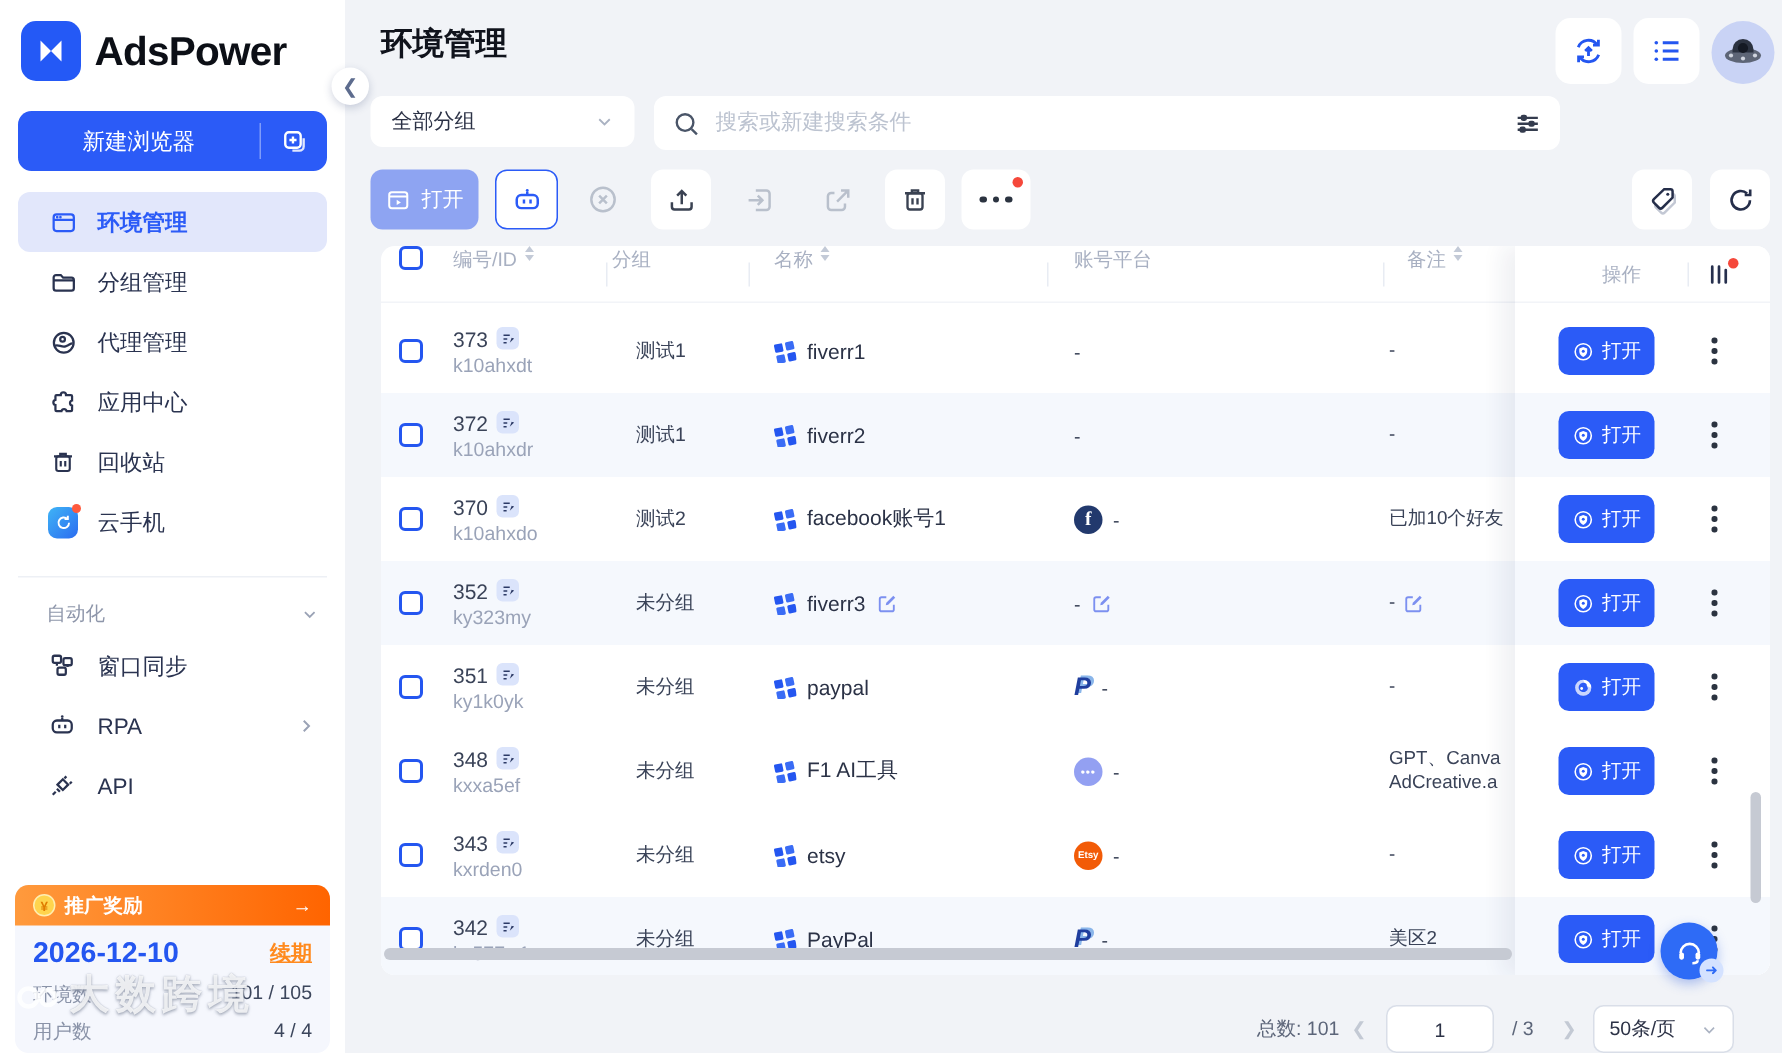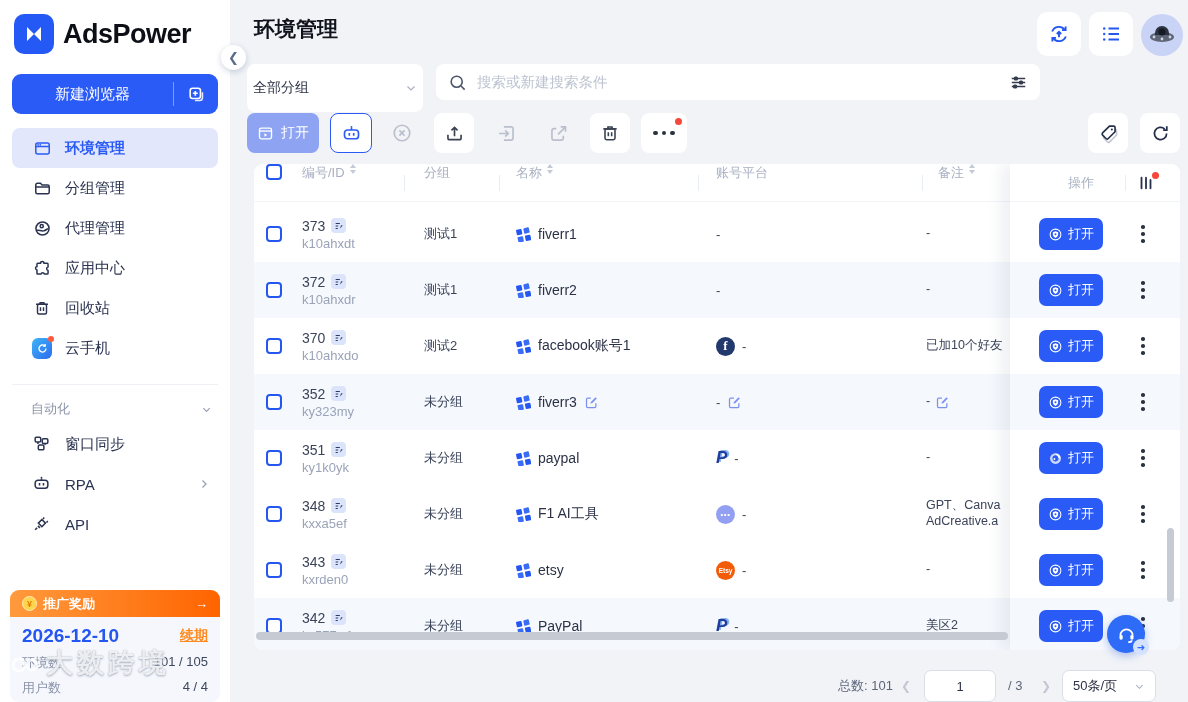--- a/index.html
+++ b/index.html
@@ -45,21 +45,21 @@
     text-shadow:0 1px 2px rgba(120,130,150,.55), 0 0 1px rgba(120,130,150,.6);}
   .collapse-btn{position:absolute;left:221px;top:45px;width:25px;height:25px;border-radius:50%;background:#fff;box-shadow:0 2px 6px rgba(40,60,110,.22);z-index:9;display:flex;align-items:center;justify-content:center;color:#5d6c8e;font-size:13px;font-weight:700;cursor:pointer;}
 
   
   .main{position:absolute;left:230px;top:0;width:958px;height:702px;background:#f1f3f7;}
   .page-title{position:absolute;left:24px;top:15px;font-size:21px;font-weight:700;color:#10131c;}
   .hbtn{position:absolute;top:12px;width:44px;height:44px;border-radius:10px;background:#fff;display:flex;align-items:center;justify-content:center;cursor:pointer;}
   .hbtn.sync{left:807px;color:#2456f0;}
   .hbtn.list{left:859px;color:#2456f0;}
   .avatar{position:absolute;left:911px;top:14px;width:42px;height:42px;border-radius:50%;background:#c9d3f5;display:flex;align-items:center;justify-content:center;overflow:hidden;cursor:pointer;}
-  .group-select{position:absolute;left:17px;top:64px;width:176px;height:48px;background:#fff;border-radius:8px;display:flex;align-items:center;padding:0 6px;font-size:14px;color:#2c3246;cursor:pointer;}
+  .group-select{position:absolute;left:17px;top:64px;width:176px;height:34px;background:#fff;border-radius:8px;display:flex;align-items:center;padding:0 14px;font-size:14px;color:#2c3246;cursor:pointer;}
   .group-select .gs-arrow{margin-left:auto;color:#aab2c2;}
   .searchbar{position:absolute;left:206px;top:64px;width:604px;height:36px;background:#fff;border-radius:8px;display:flex;align-items:center;padding:0 12px;gap:10px;}
   .searchbar input{flex:1;border:none;outline:none;font-size:14.5px;color:#333;background:transparent;}
   .searchbar input::placeholder{color:#bcc3d0;}
   .filter-ic{color:#343c4e;cursor:pointer;display:flex;}
   
   .tbtn{position:absolute;top:113px;height:40px;border-radius:8px;display:flex;align-items:center;justify-content:center;cursor:pointer;}
   .open-main{left:17px;width:72px;background:#8ea4f2;color:#fff;font-size:14px;gap:7px;}
   .robot-btn{left:100px;width:42px;background:#fff;border:1px solid #2b5bf7;color:#2b5bf7;}
   .ghost{width:40px;color:#b9c0cc;background:transparent;}
@@ -418,21 +418,21 @@
         <div class="hcell" style="left:12px">
             <span class="cb"></span>
           </div>
         <div class="hcell" style="left:48px">
           <span>编号/ID</span>
           <span class="sort">
               <i class="up"></i>
               <i class="dn"></i>
             </span>
         </div>
-        <div class="hcell" style="left:170px">
+        <div class="hcell" style="left:154px">
             <span>分组</span>
           </div>
         <div class="hcell" style="left:262px">
           <span>名称</span>
           <span class="sort">
               <i class="up"></i>
               <i class="dn"></i>
             </span>
         </div>
         <div class="hcell" style="left:462px">

